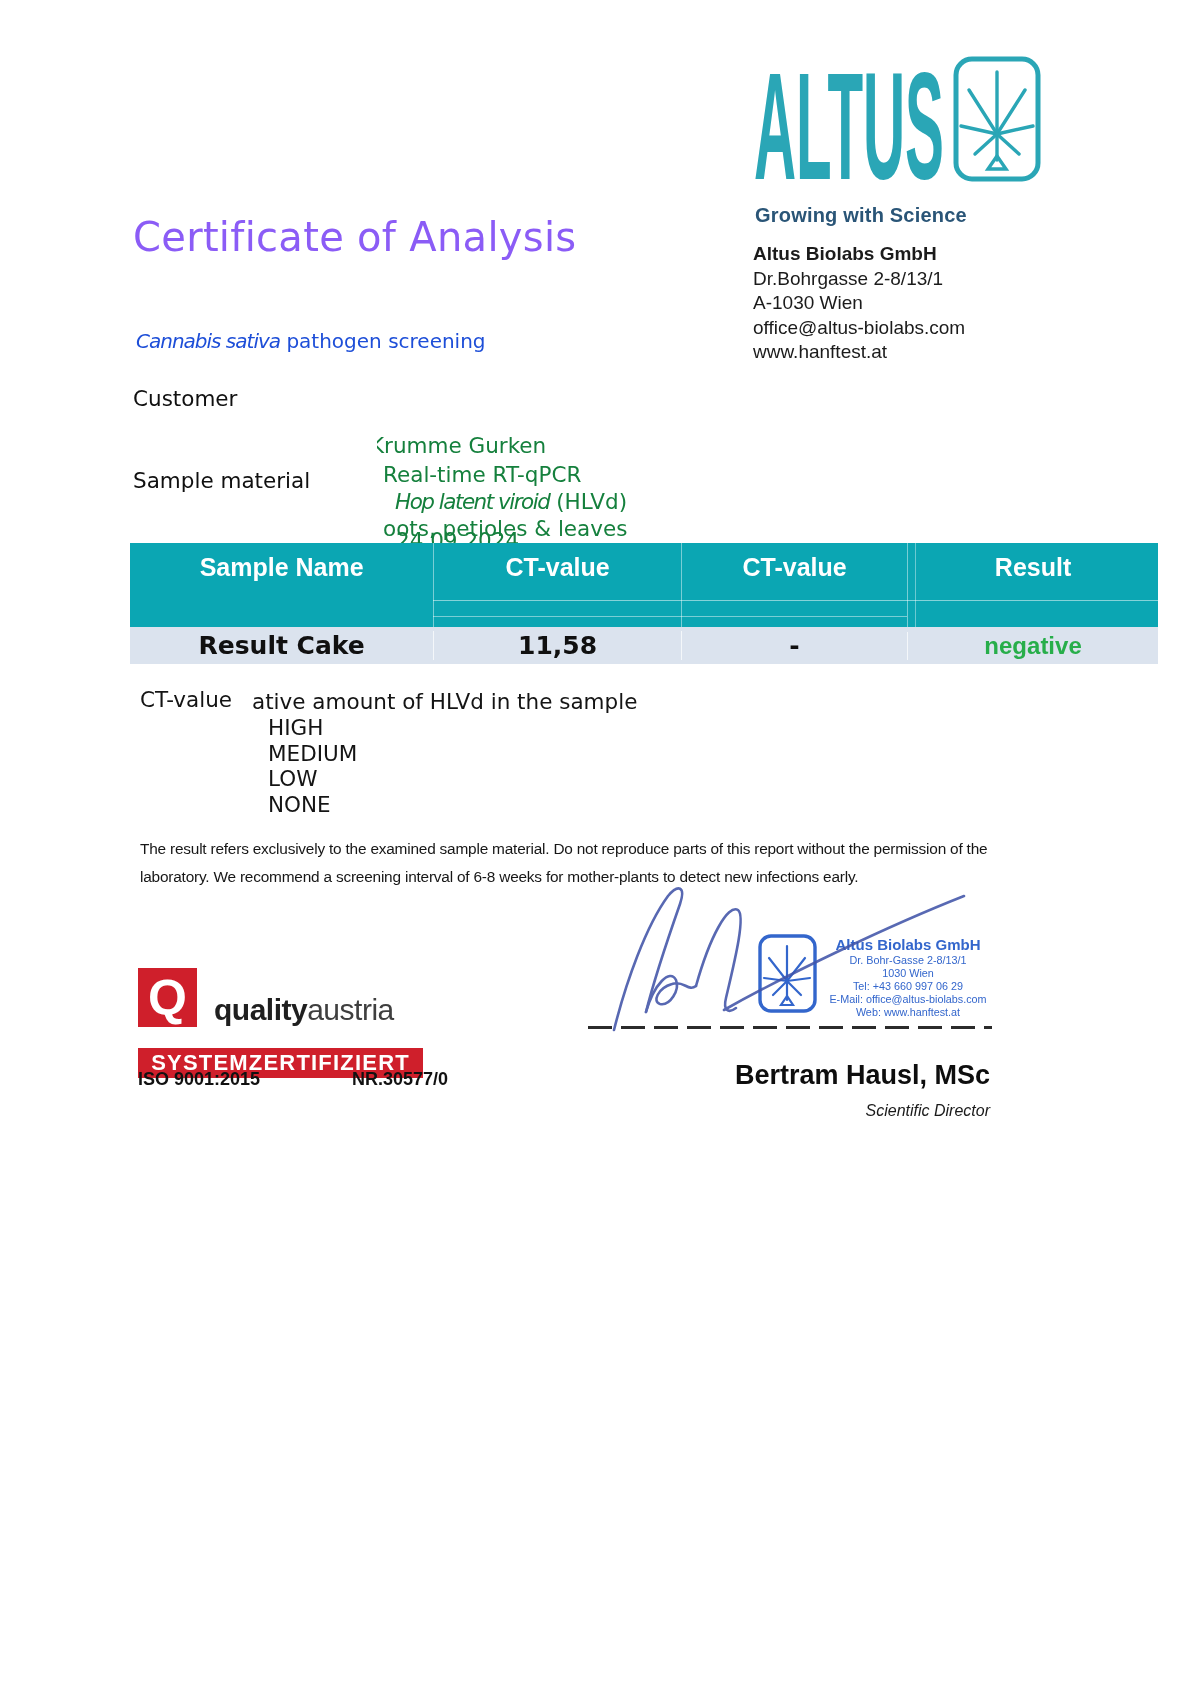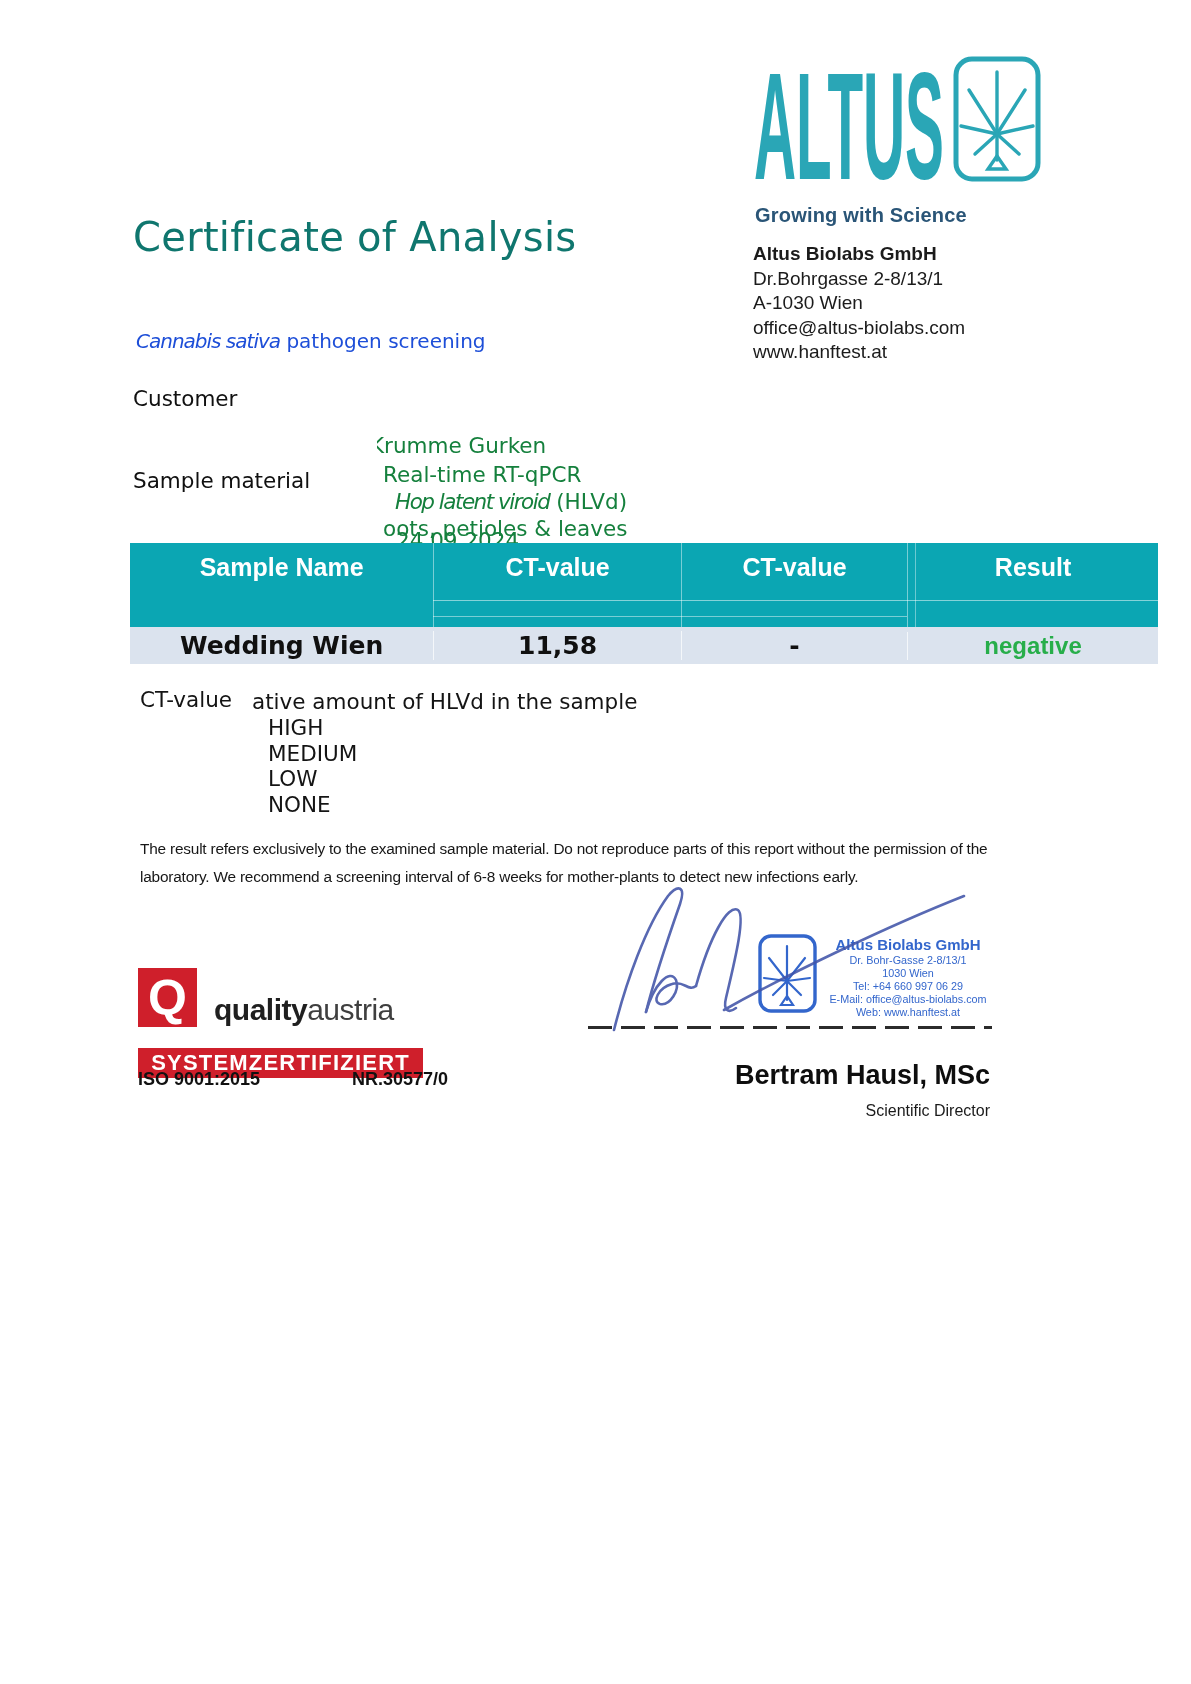--- a/index.html
+++ b/index.html
@@ -12,21 +12,21 @@
   
   .altus-wordmark{left:753px;top:55px;width:192px;height:130px;}
   .leaf-box{left:953px;top:56px;}
   .tagline{left:755px;top:204px;width:260px;font-family:"Liberation Sans",sans-serif;
            font-size:20px;font-weight:600;color:#2a5577;letter-spacing:.2px;}
   .company{left:753px;top:242px;font-family:"Liberation Sans",sans-serif;
            font-size:19px;line-height:24.5px;color:#1b1b1b;}
   .company .co-name{font-weight:bold;}
 
   
-  .doc-title{left:133px;top:214px;font-size:40px;font-weight:400;color:#0f766e;letter-spacing:.3px;}
+  .doc-title{left:133px;top:214px;font-size:40px;font-weight:400;color:#8b5cf6;letter-spacing:.3px;}
   .doc-subtitle{left:136px;top:289px;font-size:20px;color:#1d4ed8;margin-top:40px;}
   .doc-subtitle .species{font-style:italic;letter-spacing:-1px;}
 
   
   .info-label{font-size:21.5px;color:#101010;}
   .info-value{font-size:21.5px;color:#15803d;margin-top:48px;}
   .lbl-customer{left:133px;top:386px;}
   .val-customer{left:377px;top:385px;overflow:hidden;white-space:nowrap;}
   .val-customer span{display:inline-block;margin-left:-7px;}
   .val-method{left:383px;top:414px;}
@@ -84,21 +84,21 @@
   .stamp-text{left:824px;top:936px;width:168px;text-align:center;color:#3366cc;
               font-family:"Liberation Sans",sans-serif;}
   .stamp-text .st-name{font-weight:bold;font-size:15px;line-height:18px;}
   .stamp-text .st-line{font-size:10.8px;line-height:13px;}
   .sig-ink{left:588px;top:856px;}
   .sig-line{left:588px;top:1026px;width:404px;height:2.6px;
             background:repeating-linear-gradient(90deg,#2b2b2b 0 24px,transparent 24px 33px);}
   .signatory-name{left:590px;top:1060px;width:400px;text-align:right;
                   font-family:"Liberation Sans",sans-serif;font-weight:bold;font-size:27px;color:#0e0e0e;}
   .signatory-title{left:590px;top:1102px;width:400px;text-align:right;
-                   font-family:"Liberation Sans",sans-serif;font-size:16px;color:#1a1a1a;}
+                   font-family:"Liberation Sans",sans-serif;font-size:16px;color:#1a1a1a;font-style:italic;}
 </style>
 </head>
 <body>
 
 <div class="page">
 
   <div class="abs altus-wordmark">
     <svg width="192" height="130" viewBox="0 0 192 130">
       <text x="1" y="124" font-family="Liberation Sans, sans-serif" font-size="152" font-weight="bold" fill="#2aa6b6" textLength="190" lengthAdjust="spacingAndGlyphs">ALTUS</text>
     </svg>
@@ -152,21 +152,21 @@
     <div class="thead">
       <div class="th c1">Sample Name</div>
       <div class="th c2">CT-value</div>
       <div class="th c3">CT-value</div>
       <div class="th c4">Result</div>
       <div class="hline1"></div>
       <div class="hline2"></div>
       <div class="vline-extra"></div>
     </div>
     <div class="trow">
-      <div class="td c1">Wedding Wien</div>
+      <div class="td c1">Result Cake</div>
       <div class="td c2">11,58</div>
       <div class="td c3">-</div>
       <div class="td c4 result-negative">negative</div>
     </div>
   </div>
 
   <div class="abs ctnote-label">CT-value</div>
   <div class="abs ctnote-desc">ative amount of HLVd in the sample</div>
   <div class="abs ctnote-levels">
     <div>HIGH</div>
@@ -200,21 +200,21 @@
         <line x1="29" y1="47" x2="43" y2="61"></line>
         <line x1="29" y1="47" x2="29" y2="66"></line>
         <path d="M29,62 L23,71 L35,71 Z"></path>
       </g>
     </svg>
   </div>
   <div class="abs stamp-text">
     <div class="st-name">Altus Biolabs GmbH</div>
     <div class="st-line">Dr. Bohr-Gasse 2-8/13/1</div>
     <div class="st-line">1030 Wien</div>
-    <div class="st-line">Tel: +64 660 997 06 29</div>
+    <div class="st-line">Tel: +43 660 997 06 29</div>
     <div class="st-line">E-Mail: office@altus-biolabs.com</div>
     <div class="st-line">Web: www.hanftest.at</div>
   </div>
 
   <div class="abs sig-ink">
     <svg width="404" height="176" viewBox="0 0 404 176">
       <g fill="none" stroke="#4154a8" stroke-width="2.6" stroke-linecap="round" opacity="0.88">
         <path d="M26,174 C38,126 58,70 80,40 C90,28 98,30 92,48 C78,88 64,132 58,156"></path>
         <path d="M58,156 C66,128 82,112 88,124 C92,134 82,150 72,148 C64,146 70,132 84,128 C96,124 100,136 108,130"></path>
         <path d="M108,130 C122,80 140,48 150,54 C158,60 146,108 138,142 C135,154 140,158 148,152"></path>

